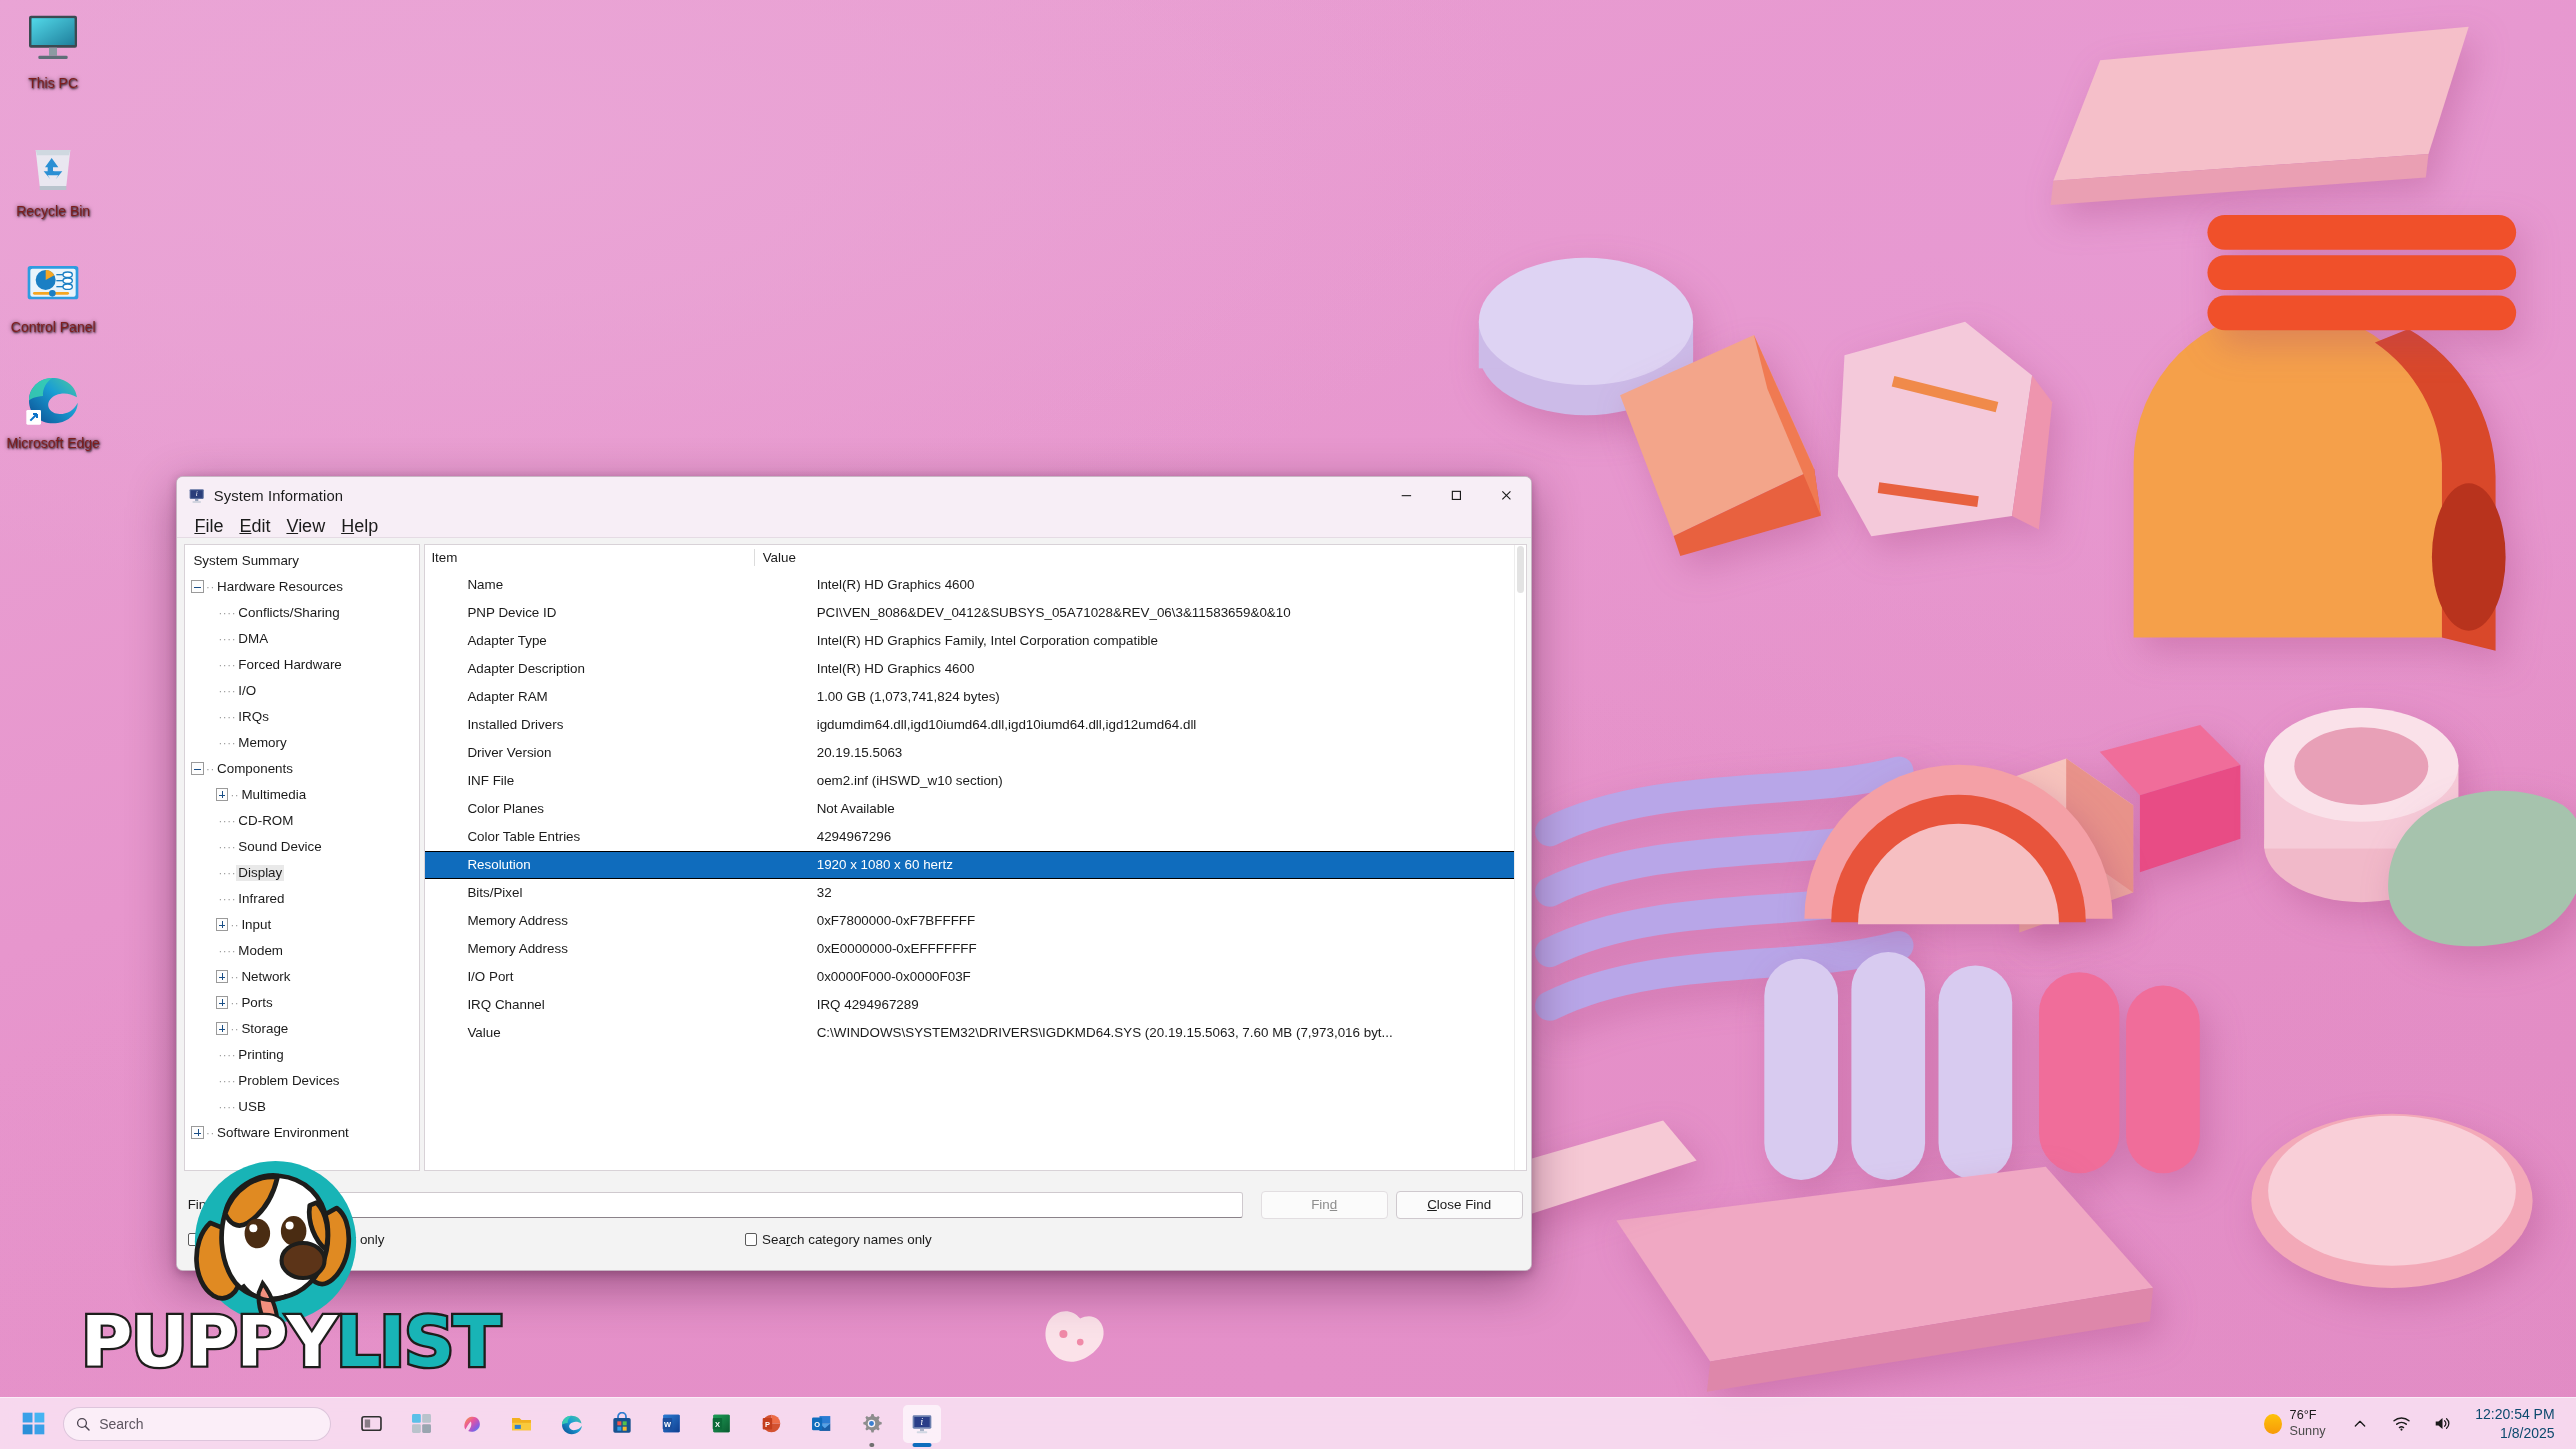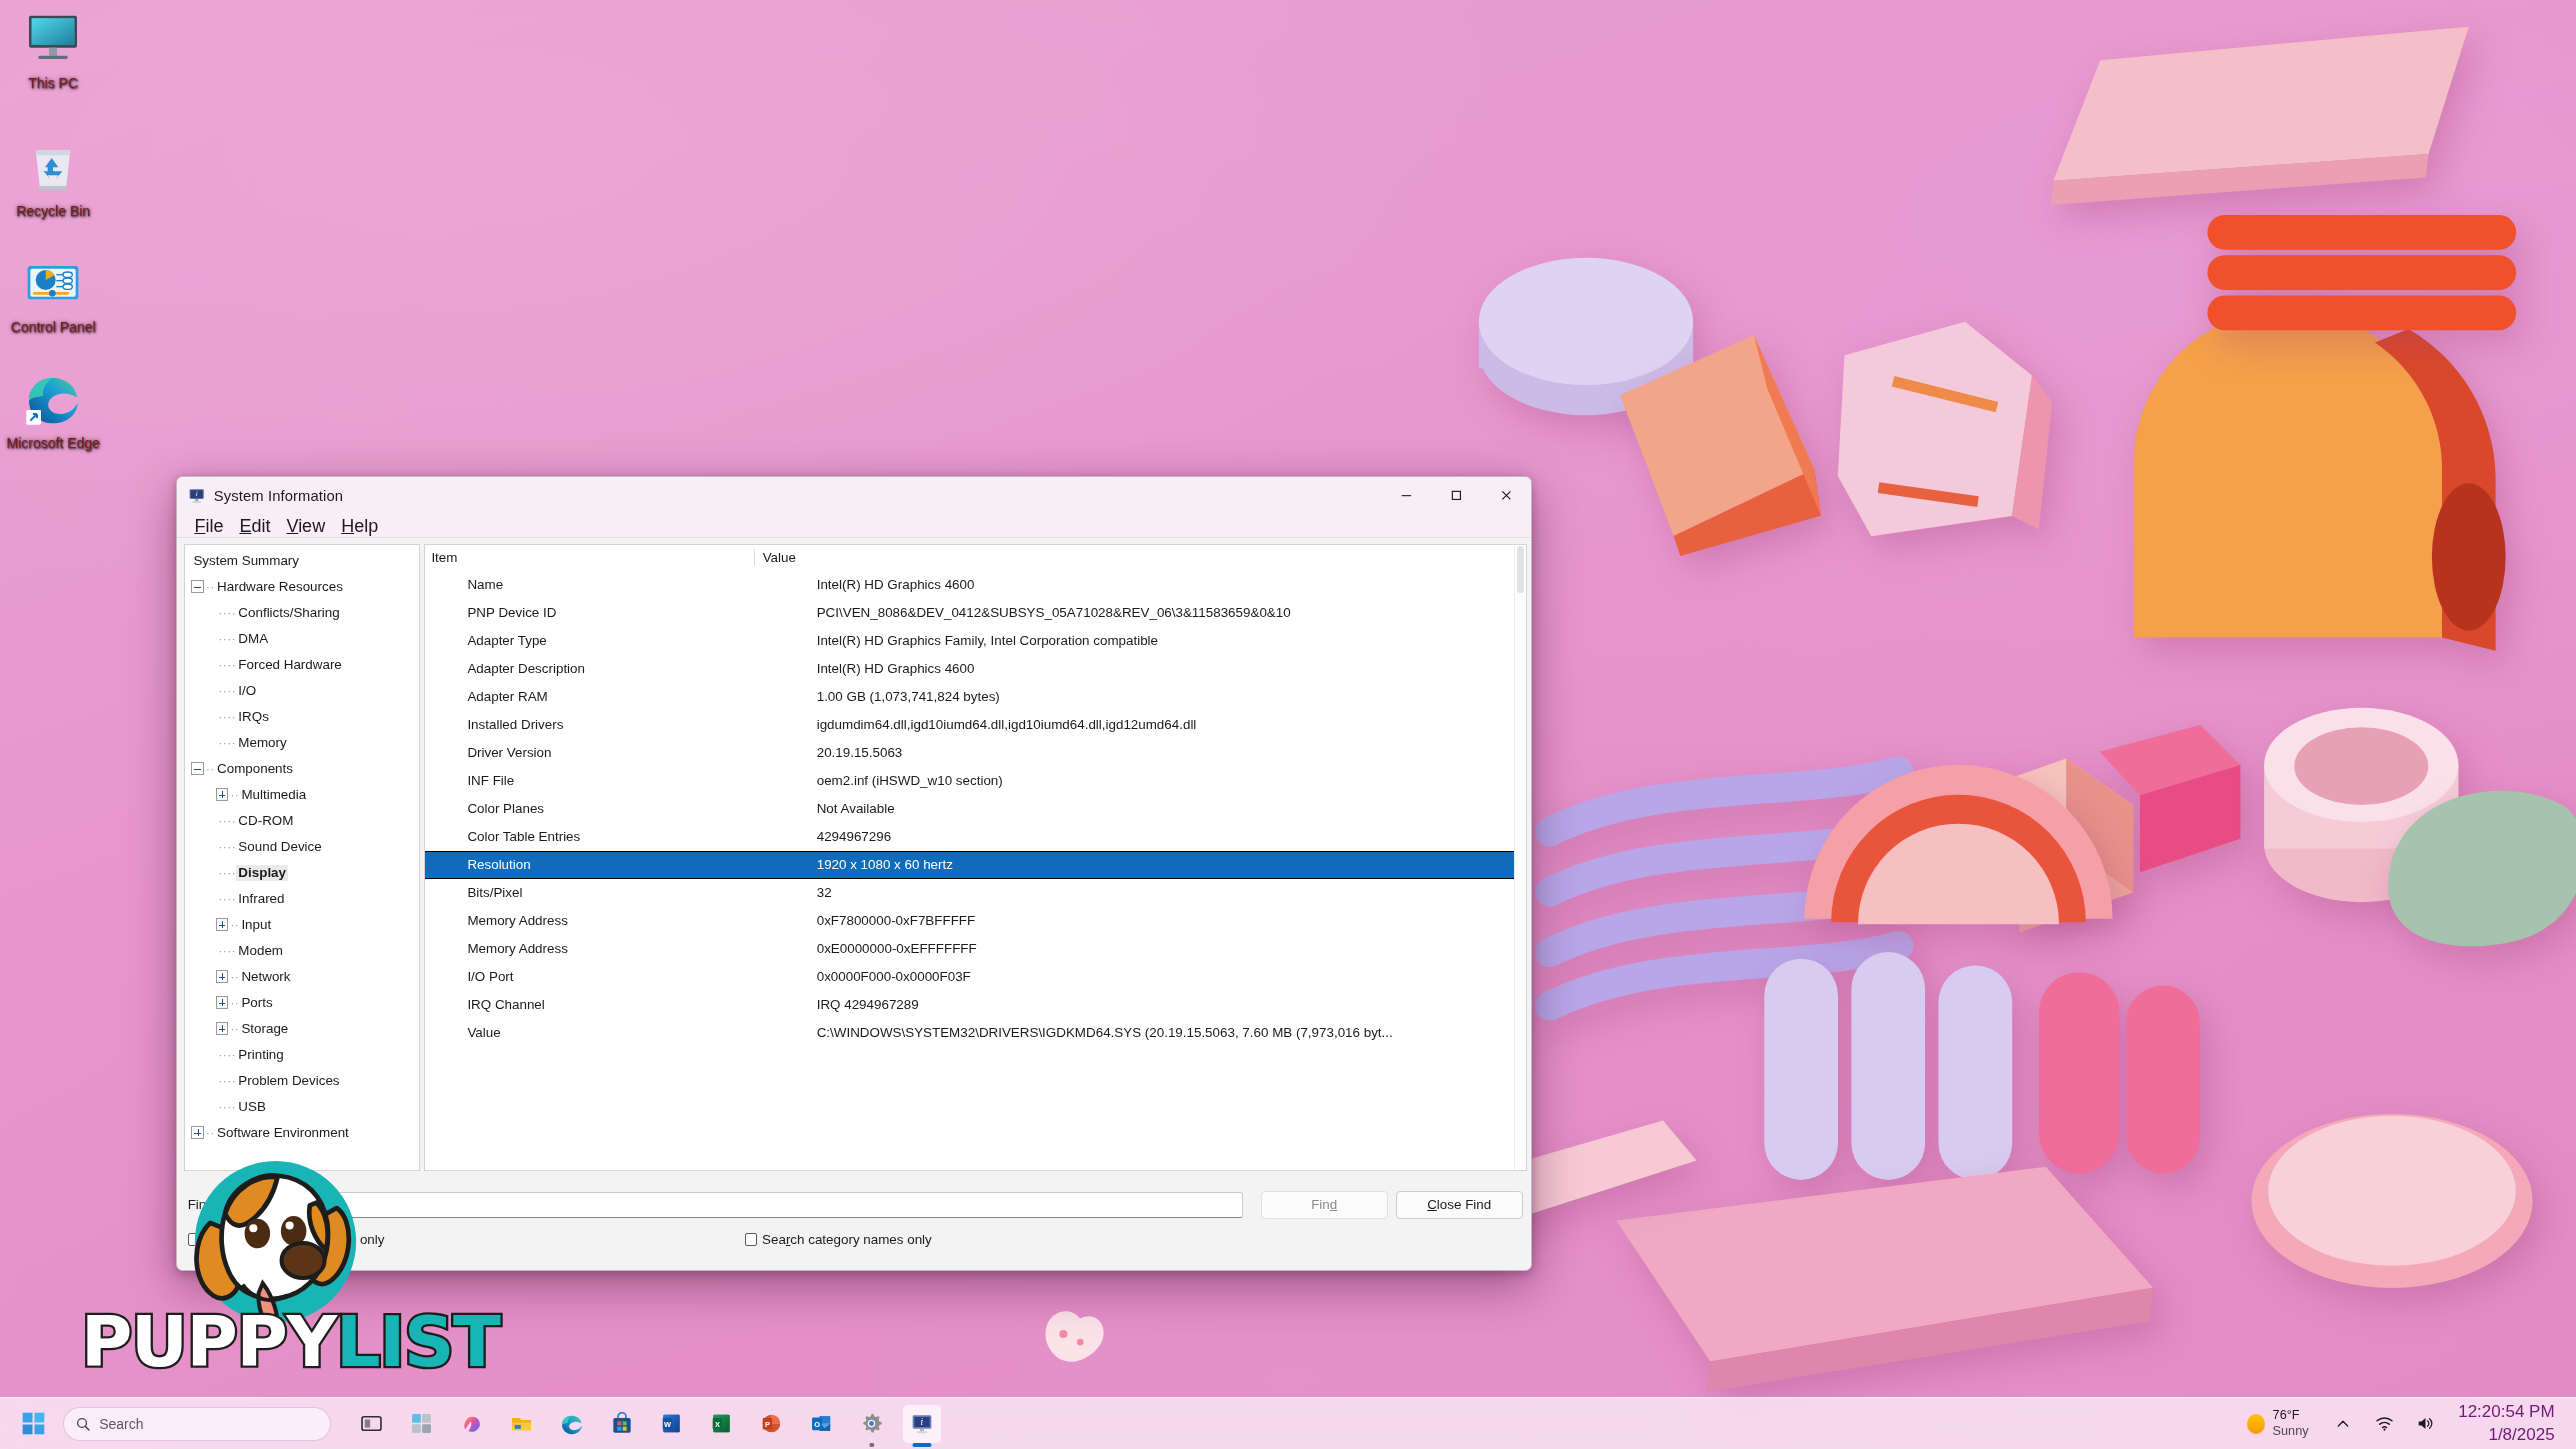--- a/index.html
+++ b/index.html
@@ -110,21 +110,21 @@
   #treescroll { padding: 2.7px 0 0 0; }
   .trow {
     height: 26px;
     display: flex; align-items: center;
     font-size: 13.4px; color: #1b1b1b;
     white-space: nowrap;
     cursor: default;
     position: relative;
   }
   .trow .tlabel { padding: 0.7px 2px; }
-  .trow.sel .tlabel { background: #e9e9e9; font-weight: bold; }
+  .trow.sel .tlabel { background: #e9e9e9; }
   .expander {
     width: 12.7px; height: 12.7px;
     border: 0.7px solid #9a9a9a;
     background: #fdfdfd;
     display: inline-block;
     position: relative;
     flex: 0 0 auto;
     margin-right: 2px;
   }
   .expander::before {
@@ -295,21 +295,21 @@
   .tbicon.active .under { width: 19px; background: #0f6cbd; }
   #tb-right {
     margin-left: auto; display: flex; align-items: center;
     padding-right: 16px; gap: 13.4px;
   }
   #weather { display: flex; align-items: center; gap: 8px; cursor: default; padding: 3.4px 6.7px; border-radius: 4px; }
   .sun-dot { width: 17.4px; height: 20px; border-radius: 50%; background: linear-gradient(180deg,#fec20a,#f79a08); }
   #weather .wtxt { font-size: 12.7px; line-height: 1.25; color: #1b1b1b; }
   #weather .wtxt .cond { color: #4b4b4b; }
   .trayicon { width: 28px; height: 28px; display:flex; align-items:center; justify-content:center; cursor:default; border-radius:3.4px; }
-  #clock { font-size: 17px; line-height: 1.3; text-align: right; color: #701a75; cursor: default; padding: 2.7px 5.4px; border-radius: 3.4px; }
+  #clock { font-size: 14px; line-height: 1.3; text-align: right; color: #0c4a6e; cursor: default; padding: 2.7px 5.4px; border-radius: 3.4px; }
 </style>
 </head>
 <body>
 
 <div id="desktop">
   <div class="wp-base"></div>
 
   <svg class="shape sh-shadow" style="left:2026px;top:20px;" width="470" height="201" viewBox="0 0 700 300">
     <polygon points="110,60 660,10 600,200 40,240" fill="#f5bfc9"></polygon>
     <polygon points="40,240 600,200 596,235 36,276" fill="#ea9fb3"></polygon>

